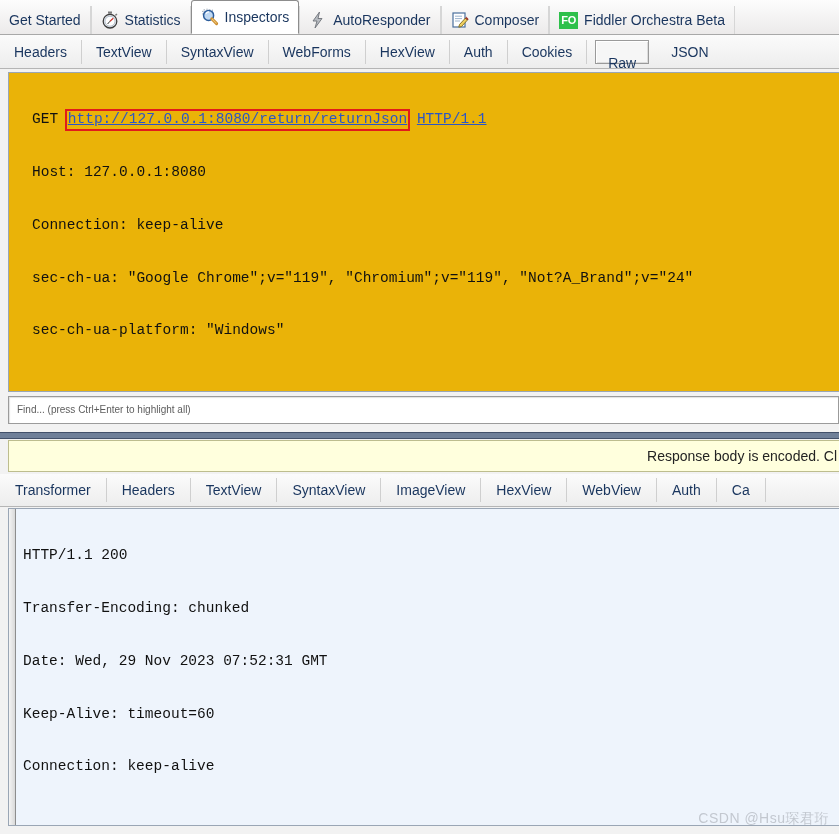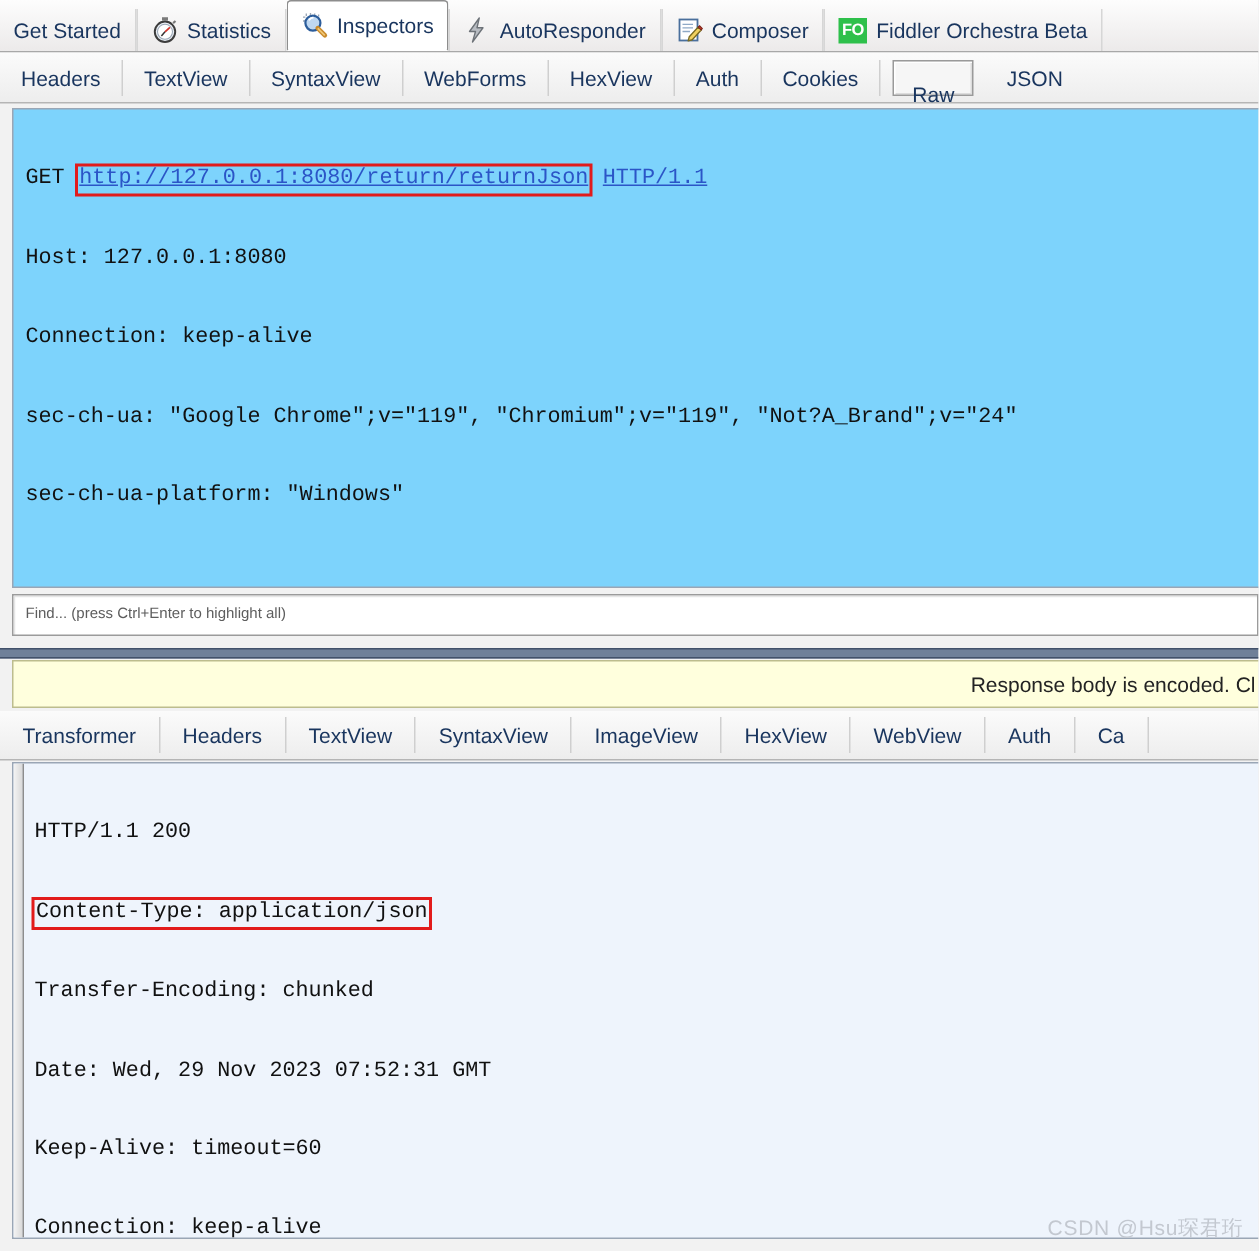--- a/index.html
+++ b/index.html
@@ -57,25 +57,26 @@
   .stab:last-child{border-right:none;}
   .stab.boxed{
     border:1px solid #9a9a9a;background:#f6f6f6;
     box-shadow:inset 1px 1px 0 #ffffff, inset -1px -1px 0 #dcdcdc;
     margin:0 8px;padding:10px 12px;
   }
 
   
   .req-panel{
     position:absolute;left:8px;top:72px;width:831px;height:320px;
-    background:#7dd3fc;
+    background:#eab308;
     border:1px solid #9aa6b5;
     border-right:none;
     box-sizing:border-box;
     overflow:hidden;
+    padding-left:15px;
   }
   .mono{
     font-family:"Liberation Mono","DejaVu Sans Mono",monospace;
     font-size:14.5px;line-height:17.6px;color:#111;
     white-space:pre;
   }
   .req-text{padding:3px 0 0 8px;}
   .req-line{height:17.6px;}
   .url-link{
     color:#2b55c7;text-decoration:underline;
@@ -273,21 +274,20 @@
     <div class="rtab">HexView</div>
     <div class="rtab">WebView</div>
     <div class="rtab">Auth</div>
     <div class="rtab">Ca</div>
   </div>
 
   <div class="resp-panel">
     <div class="resp-gutter"></div>
     <div class="mono resp-text">
       <div class="req-line">HTTP/1.1 200</div>
-      <div class="req-line"><span class="hl-box">Content-Type: application/json</span></div>
       <div class="req-line">Transfer-Encoding: chunked</div>
       <div class="req-line">Date: Wed, 29 Nov 2023 07:52:31 GMT</div>
       <div class="req-line">Keep-Alive: timeout=60</div>
       <div class="req-line">Connection: keep-alive</div>
       
       
       
       
     </div>
   </div>

